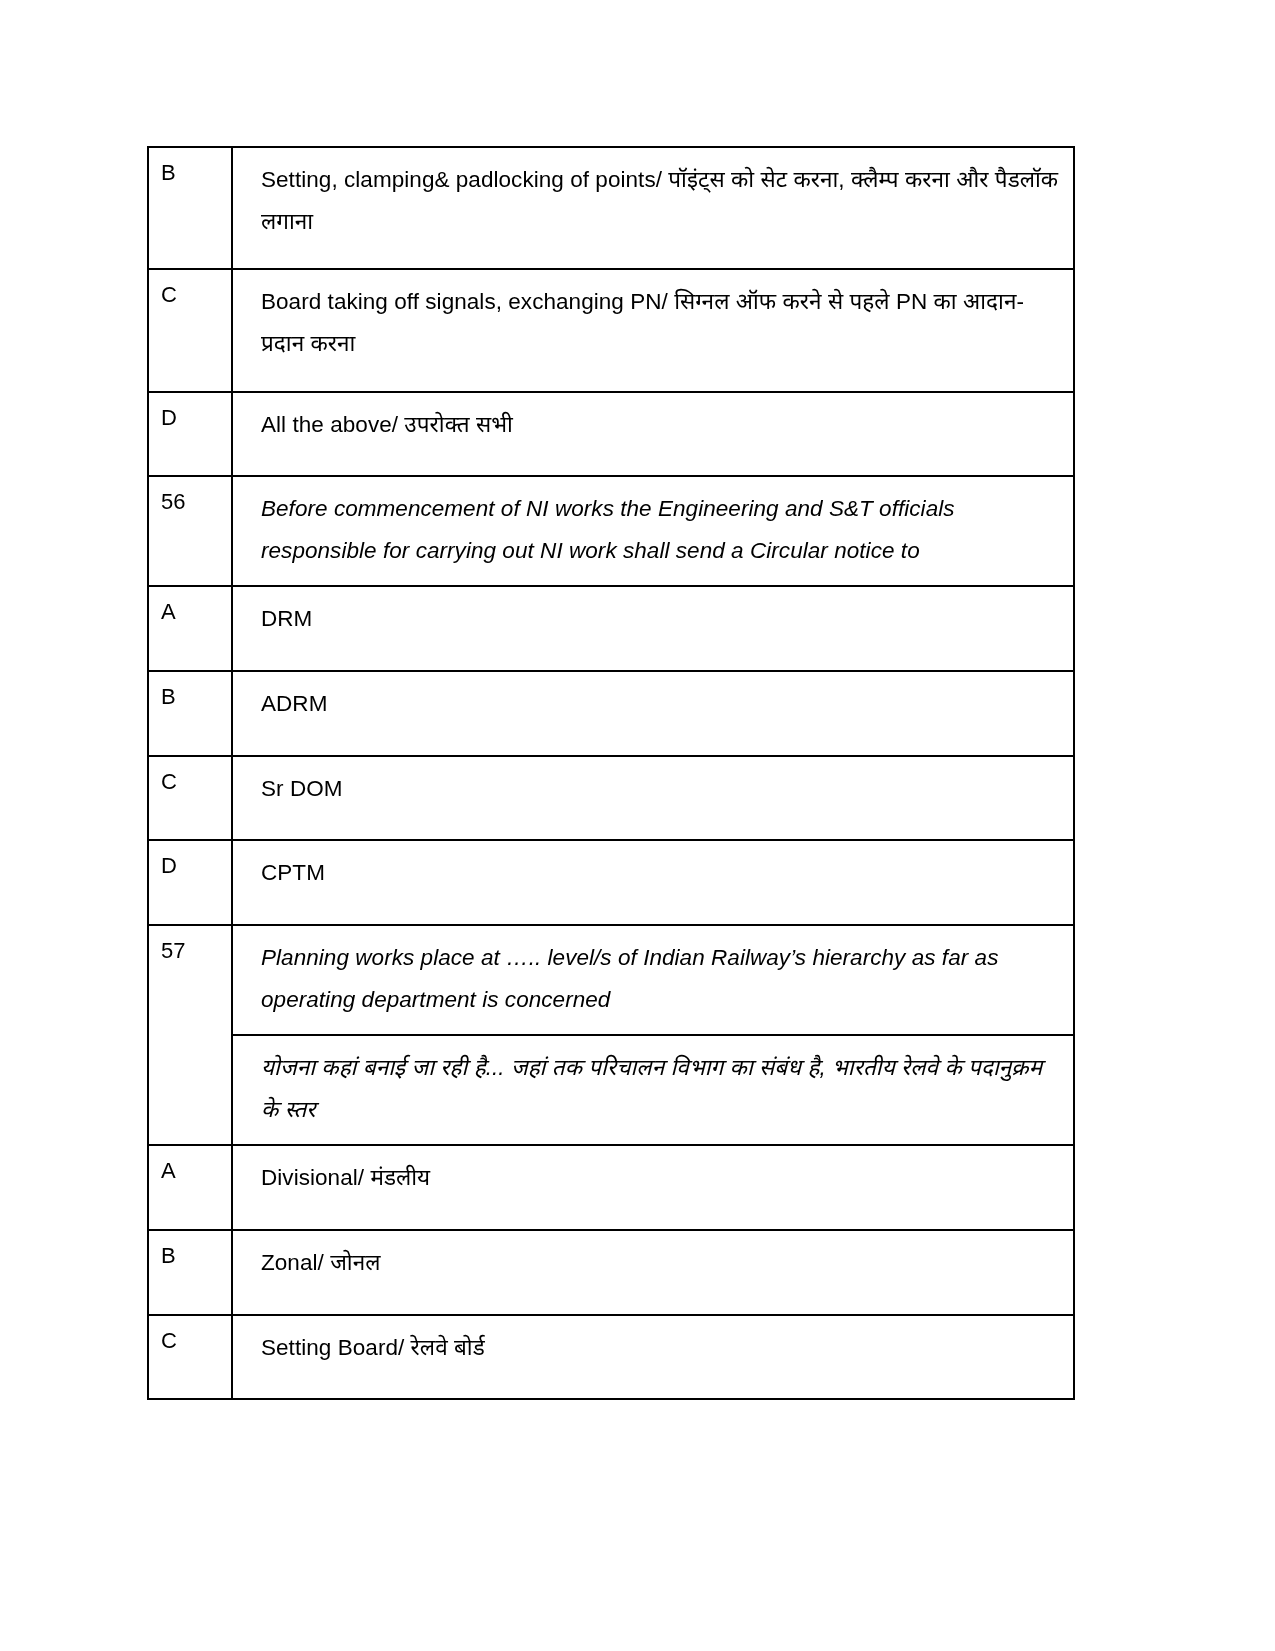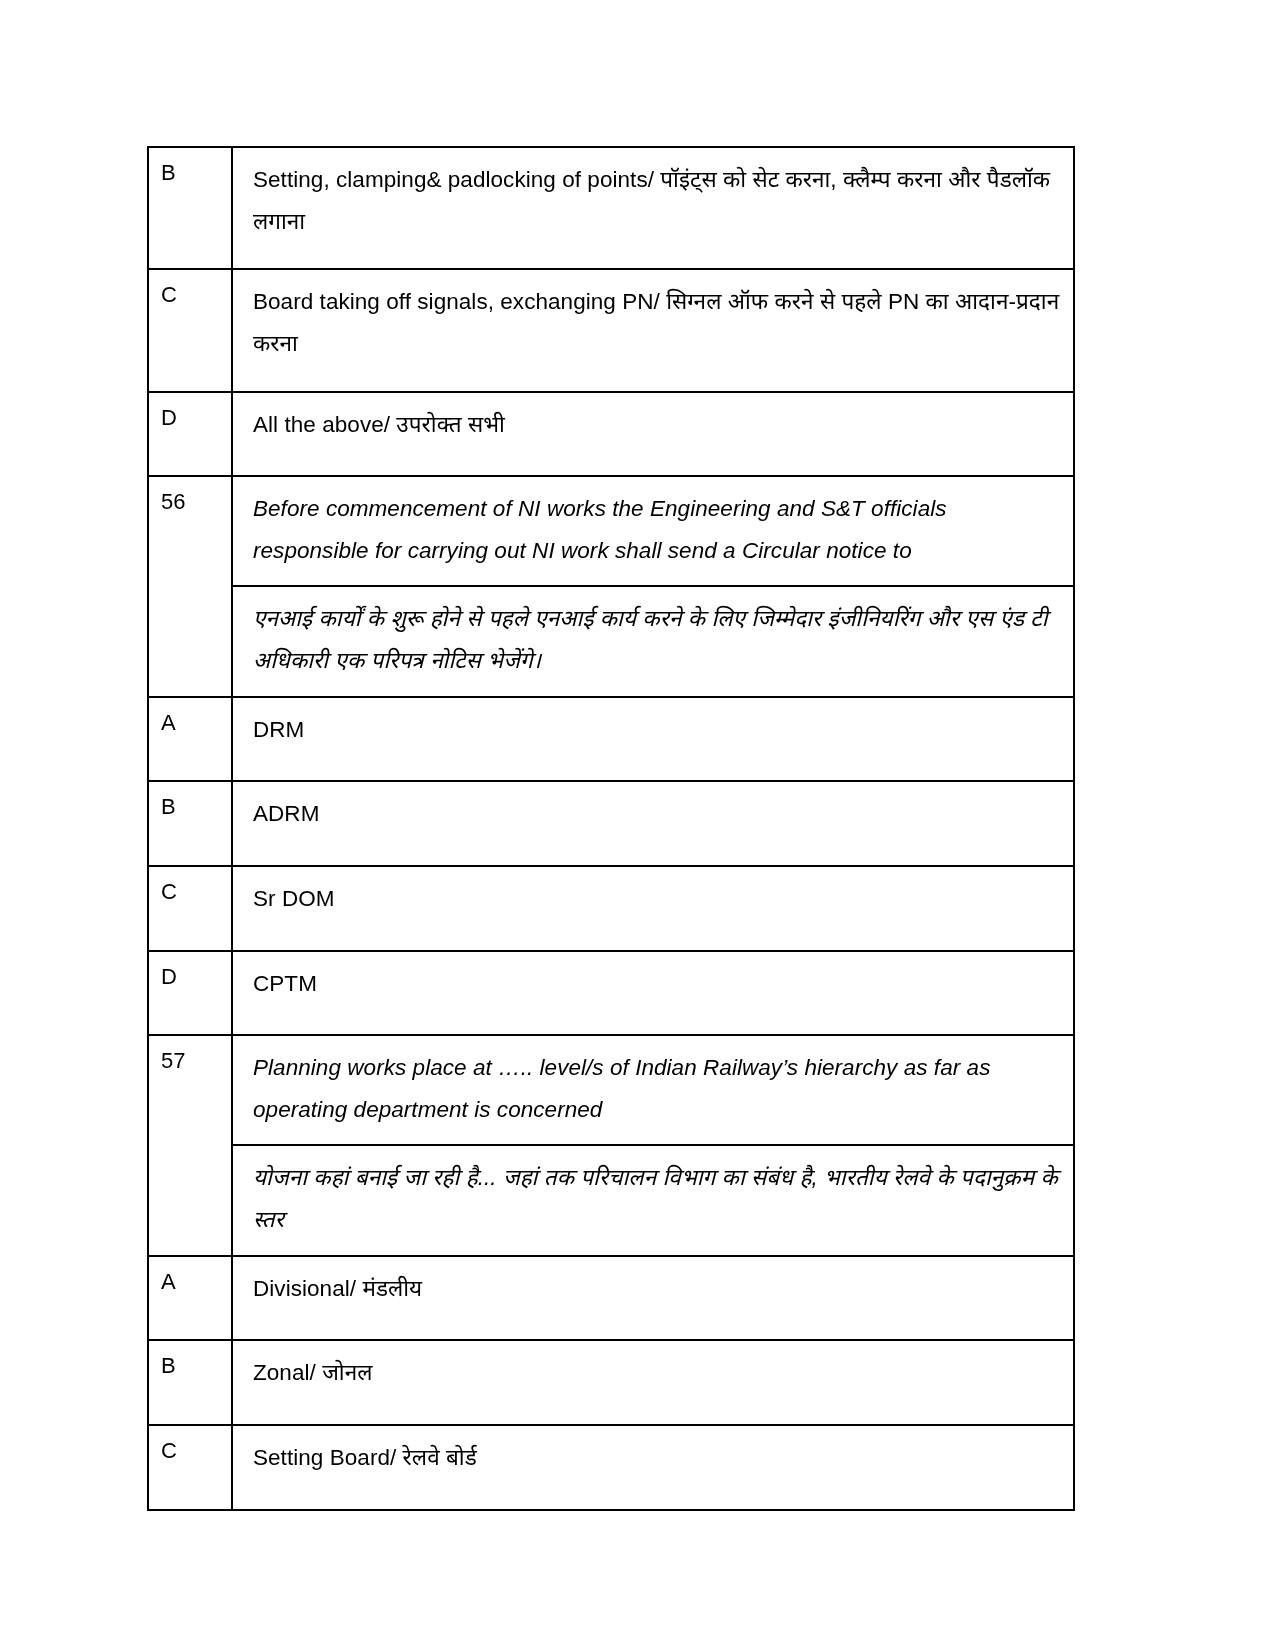--- a/index.html
+++ b/index.html
@@ -49,21 +49,21 @@
   }
 
   .key-cell {
     padding: 11px 0 0 12px;
     font-size: 22px;
     line-height: 1.25;
     letter-spacing: 0.1px;
   }
 
   .body-cell {
-    padding: 11px 10px 22px 20px;
+    padding: 11px 10px 22px 28px;
     font-size: 22.5px;
     line-height: 1.85;
     letter-spacing: 0.05px;
   }
 
   
   .body-cell.one-line {
     padding-bottom: 30px;
   }
   .body-cell.two-line {
@@ -127,25 +127,20 @@
       <tr>
         <td class="col-key">
           <div class="key-cell">56</div>
         </td>
         <td class="col-body">
           <table class="split">
             <tbody>
               <tr>
                 <td>
                   <div class="body-cell tight">Before commencement of NI works the Engineering and S&amp;T officials responsible for carrying out NI work shall send a Circular notice to</div>
-                </td>
-              </tr>
-              <tr class="divider">
-                <td>
-                  <div class="body-cell tight"> एनआई कार्यों के शुरू होने से पहले एनआई कार्य करने के लिए जिम्मेदार इंजीनियरिंग और एस एंड टी अधिकारी एक परिपत्र नोटिस भेजेंगे।</div>
                 </td>
               </tr>
             </tbody>
           </table>
         </td>
       </tr>
 
       <tr>
         <td class="col-key">
           <div class="key-cell">A</div>

